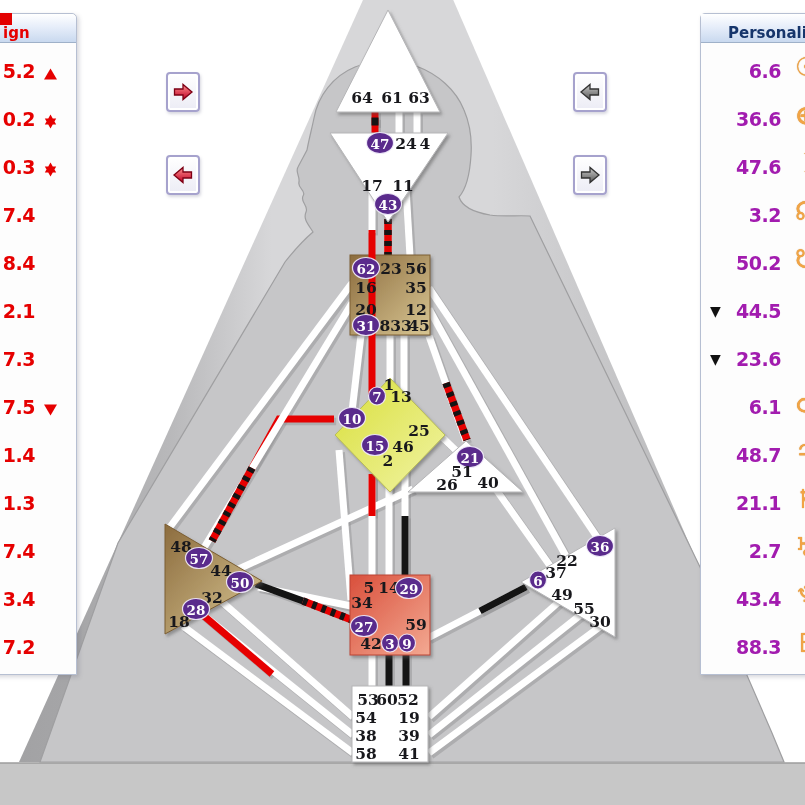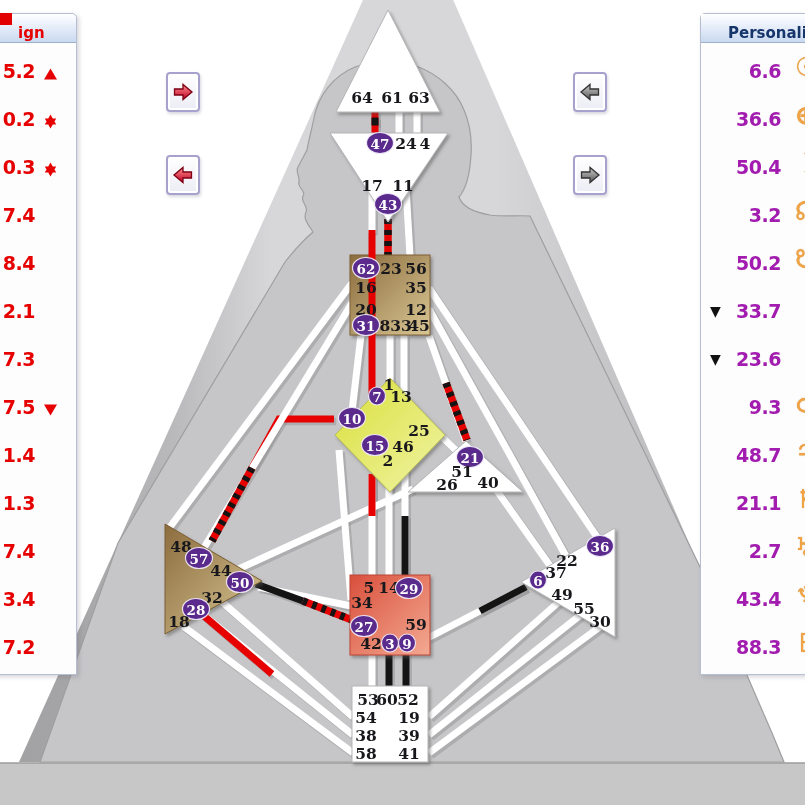--- a/index.html
+++ b/index.html
@@ -7,21 +7,21 @@
   #stage{position:absolute;inset:0;width:805px;height:805px;}
   #graph{position:absolute;left:0;top:0;}
   .panel{position:absolute;top:13px;background:#fdfdfd;border:1px solid #b6bfd2;
     box-shadow:2px 2px 4px rgba(90,90,110,.25);}
   .panel .hdr{position:absolute;left:0;top:0;right:0;height:28px;
     background:linear-gradient(#ffffff,#e7eefa 45%,#c9d9ef);border-bottom:1px solid #9fb1c9;
     font-size:15px;font-weight:bold;}
   .panel .hdr span{position:absolute;top:10px;}
   #design-panel{left:-62px;width:137px;height:660px;border-radius:0 5px 0 0;}
   #design-panel .hdr{border-radius:0 5px 0 0;color:#e60000;}
-  #design-panel .hdr span{left:79px;}
+  #design-panel .hdr span{left:64px;}
   #personality-panel{left:700px;width:140px;height:660px;border-radius:5px 0 0 0;}
   #personality-panel .hdr{color:#16356b;}
   #personality-panel .hdr span{left:27px;}
   .chip{position:absolute;left:0;top:13px;width:12px;height:12px;background:#e30000;z-index:6;}
   .prow{position:absolute;left:0;right:0;height:24px;line-height:24px;white-space:nowrap;}
   .pnum{position:absolute;top:0;font-size:19px;font-weight:bold;letter-spacing:-0.5px;}
   #design-panel .pnum{color:#e60000;left:0;width:96px;text-align:right;}
   #personality-panel .pnum{color:#a21caf;left:0;width:80px;text-align:right;}
   .mk{position:absolute;top:5px;left:104px;}
   .pre{position:absolute;left:9px;top:0px;font-size:14px;color:#111;}
@@ -308,41 +308,41 @@
     <div id="personality-rows">
         <div class="prow" style="top: 45px;">
           <span class="pnum">6.6</span>
           <span class="glyph">☉</span>
         </div>
         <div class="prow" style="top: 93px;">
           <span class="pnum">36.6</span>
           <span class="glyph">⊕</span>
         </div>
         <div class="prow" style="top: 141px;">
-          <span class="pnum">50.4</span>
+          <span class="pnum">47.6</span>
           <span class="glyph">☽</span>
         </div>
         <div class="prow" style="top: 189px;">
           <span class="pnum">3.2</span>
           <span class="glyph">☊</span>
         </div>
         <div class="prow" style="top: 237px;">
           <span class="pnum">50.2</span>
           <span class="glyph">☋</span>
         </div>
         <div class="prow" style="top: 285px;">
-          <span class="pnum">33.7</span>
+          <span class="pnum">44.5</span>
           <span class="pre">▼</span>
         </div>
         <div class="prow" style="top: 333px;">
           <span class="pnum">23.6</span>
           <span class="pre">▼</span>
         </div>
         <div class="prow" style="top: 381px;">
-          <span class="pnum">9.3</span>
+          <span class="pnum">6.1</span>
           <span class="glyph">♂</span>
         </div>
         <div class="prow" style="top: 429px;">
           <span class="pnum">48.7</span>
           <span class="glyph">♃</span>
         </div>
         <div class="prow" style="top: 477px;">
           <span class="pnum">21.1</span>
           <span class="glyph">♄</span>
         </div>

